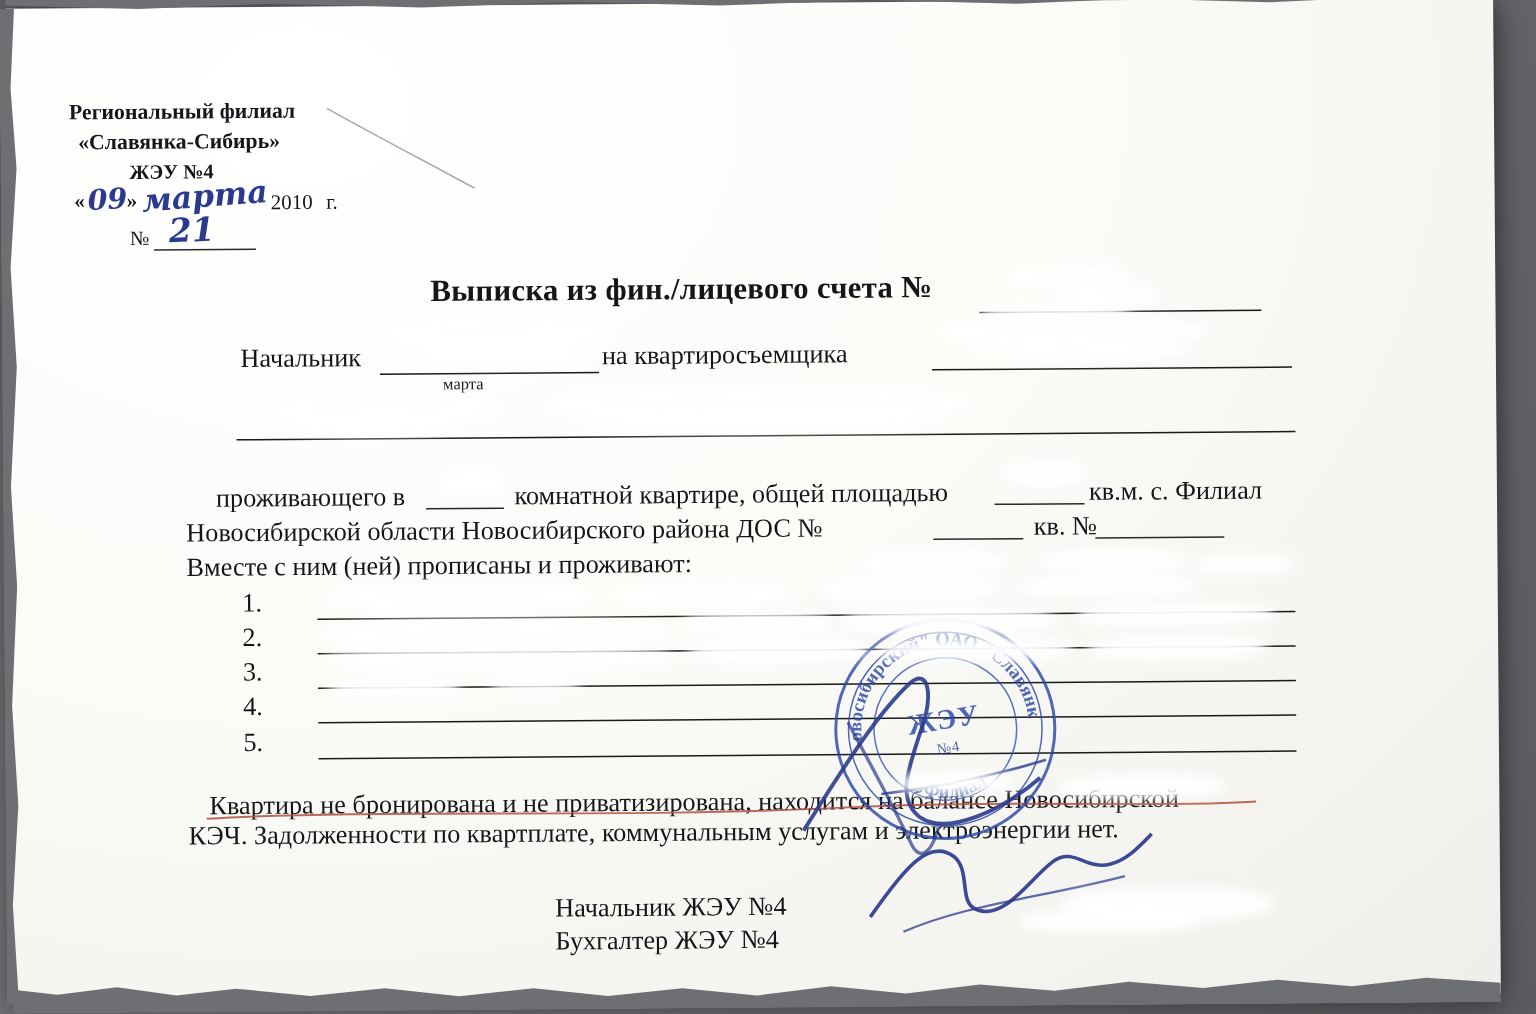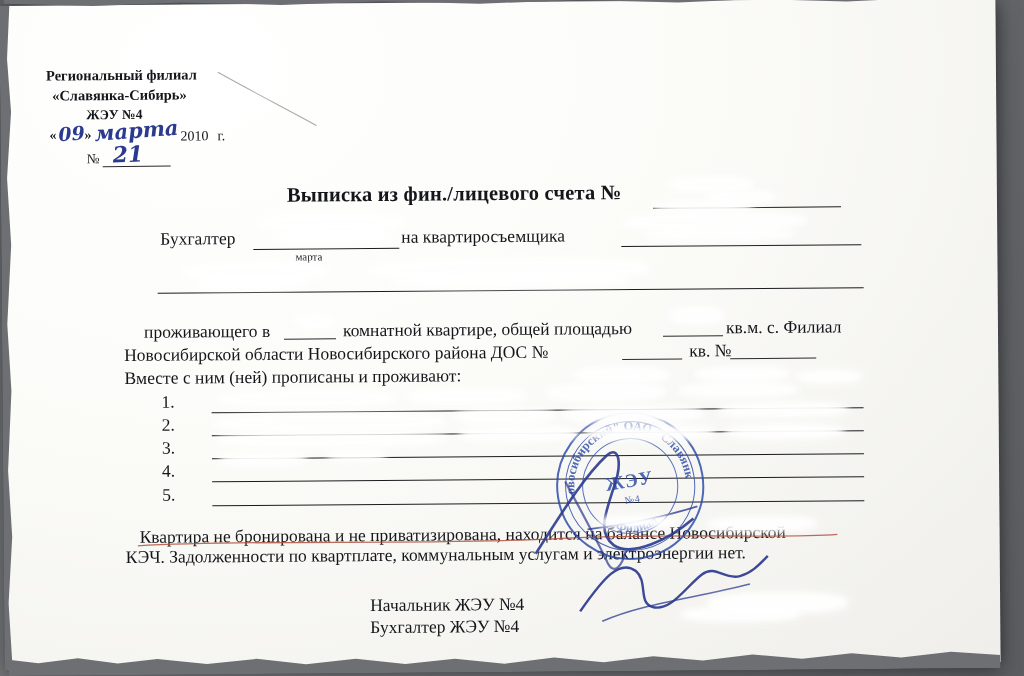--- a/index.html
+++ b/index.html
@@ -199,21 +199,21 @@
 
       <div id="pencil-line">
         <svg width="120" height="60" viewBox="0 0 120 60">
           <path d="M2 2 C 30 18, 60 34, 100 56" stroke="#8b8b93" stroke-width="1" fill="none" opacity="0.75"></path>
         </svg>
       </div>
 
       <div class="txt title" style="left:282px; top:180px;">Выписка из фин./лицевого счета №</div>
       <div class="rule" style="left:648px; top:207px; width:188px;"></div>
 
-      <div class="txt body-line" style="left:155px; top:224px;">Бухгалтер</div>
+      <div class="txt body-line" style="left:155px; top:224px;">Начальник</div>
       <div class="rule" style="left:248px; top:245px; width:146px;"></div>
       <div class="txt small" style="left:290px; top:247px;">марта</div>
       <div class="txt body-line" style="left:396px; top:224px;">на квартиросъемщика</div>
       <div class="rule" style="left:616px; top:245px; width:240px;"></div>
 
       <div class="rule" style="left:152px; top:288px; width:706px;"></div>
 
       <div class="txt body-line" style="left:138px; top:317px;">проживающего в</div>
       <div class="rule thin" style="left:278px; top:335px; width:52px;"></div>
       <div class="txt body-line" style="left:337px; top:317px;">комнатной квартире, общей площадью</div>

